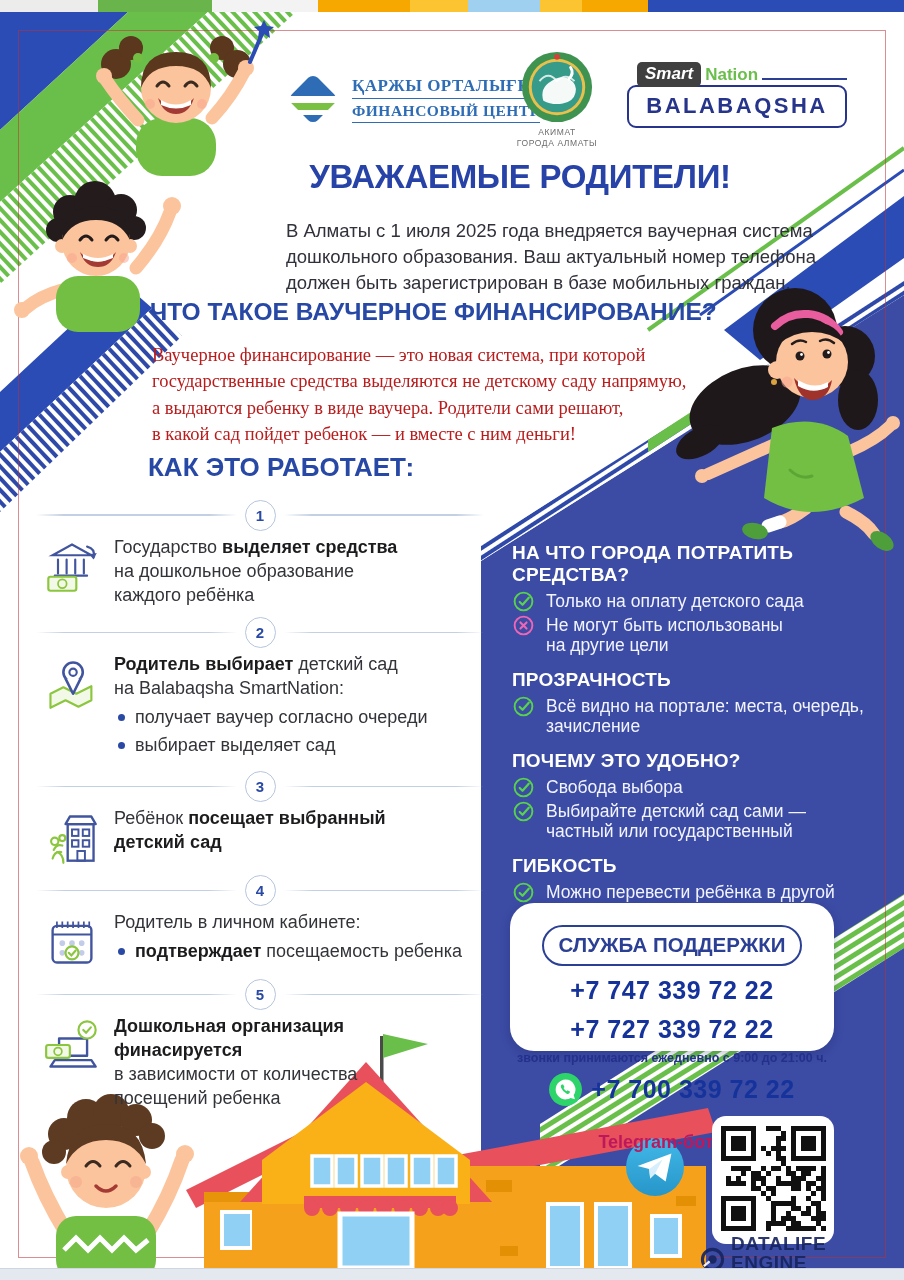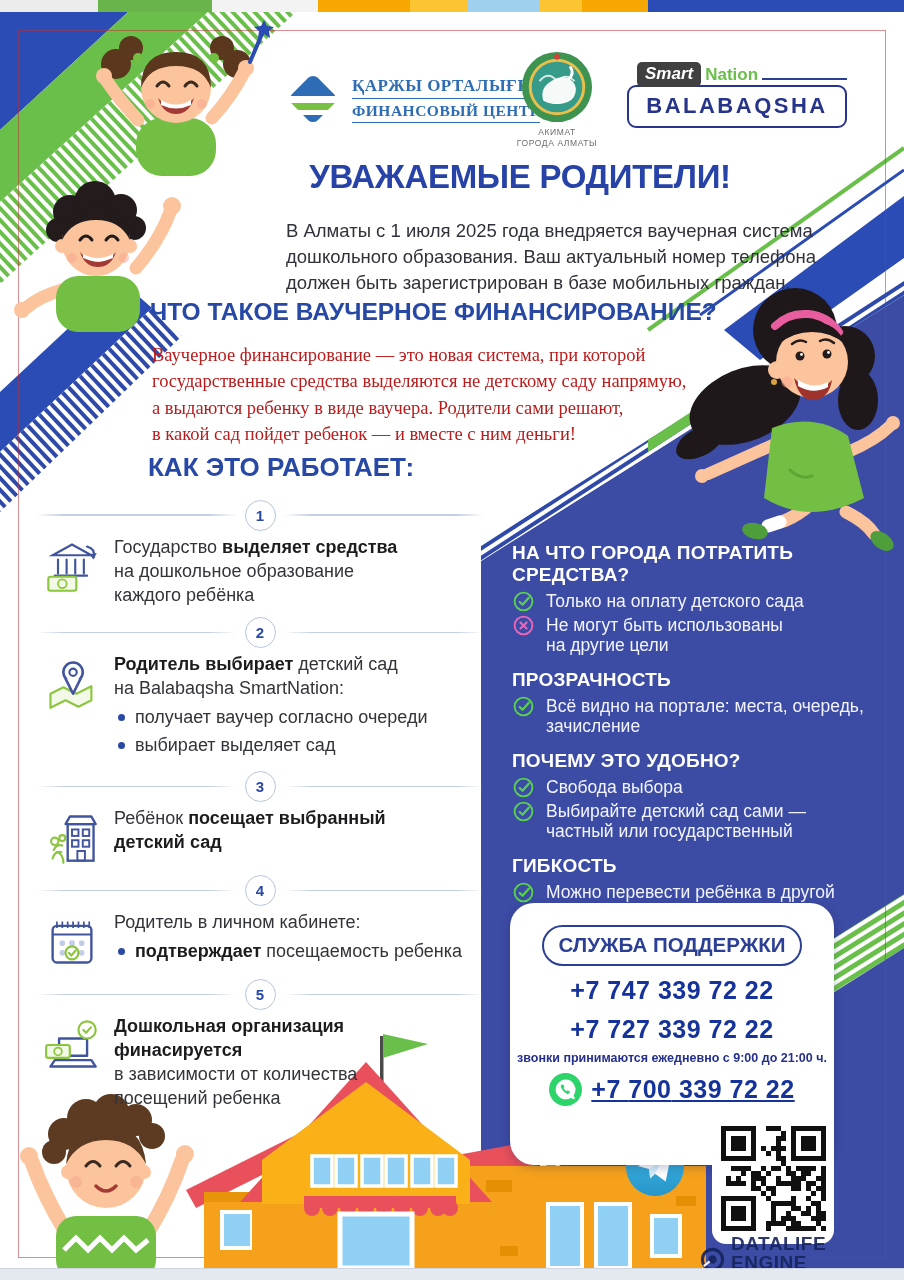--- a/index.html
+++ b/index.html
@@ -49,29 +49,29 @@
   .stext ul{margin:5px 0 0;padding:0 0 0 4px;list-style:none;}
   .stext li{position:relative;padding-left:17px;margin-bottom:4px;}
   .stext li::before{content:'';position:absolute;left:0;top:8px;width:7px;height:7px;border-radius:50%;background:#2949a5;}
   
   #benefits{left:512px;top:542px;width:356px;color:#fff;z-index:5;}
   .bsec{margin-bottom:13px;}
   .btitle{font-size:19px;font-weight:800;letter-spacing:.2px;margin-bottom:5px;}
   .bitem{position:relative;padding-left:34px;font-size:17.5px;line-height:1.17;margin-bottom:3.5px;white-space:pre-line;color:#f2f4ff;}
   .bitem .bicon{position:absolute;left:1px;top:0;width:21px;height:21px;}
   
-  #support-card{left:510px;top:903px;width:324px;height:262px;background:#fff;border-radius:24px;z-index:6;
+  #support-card{left:510px;top:903px;width:324px;height:148px;background:#fff;border-radius:24px;z-index:6;
     box-shadow:0 3px 10px rgba(20,30,80,.25);text-align:center;padding-top:22px;box-sizing:border-box;}
   #support-pill{margin:0 auto;width:256px;border:2.5px solid #2b3f94;border-radius:999px;padding:6px 0 7px;
     color:#2b3f94;font-weight:800;font-size:20.5px;}
   .phone{font-size:25px;color:#16339b;font-weight:600;margin-top:10px;letter-spacing:.5px;}
   .phone b{font-weight:800;}
   #support-note{font-size:12.5px;color:#24308c;font-weight:600;margin-top:7px;}
   #wa-row{display:flex;align-items:center;justify-content:center;gap:9px;margin-top:8px;}
-  #wa-row .phone{margin-top:0;text-decoration:underline;}
+  #wa-row .phone{margin-top:0;}
   #wa-icon{width:33px;height:33px;}
   
   #tg-icon{left:626px;top:1138px;width:58px;height:58px;z-index:5;}
   #tg-label{left:586px;top:1132px;width:140px;text-align:center;color:#be185d;font-weight:700;font-size:18px;z-index:5;}
   #qr-card{left:712px;top:1116px;width:122px;height:128px;background:#fff;border-radius:14px;z-index:6;
     display:flex;align-items:center;justify-content:center;}
   
   #watermark{left:700px;top:1234px;display:flex;align-items:center;gap:6px;z-index:7;opacity:.9;}
   #watermark .wm-icon{width:25px;height:25px;flex:none;}
   .wm-title{font-size:19px;font-weight:800;color:#17245f;letter-spacing:.5px;line-height:1;}

